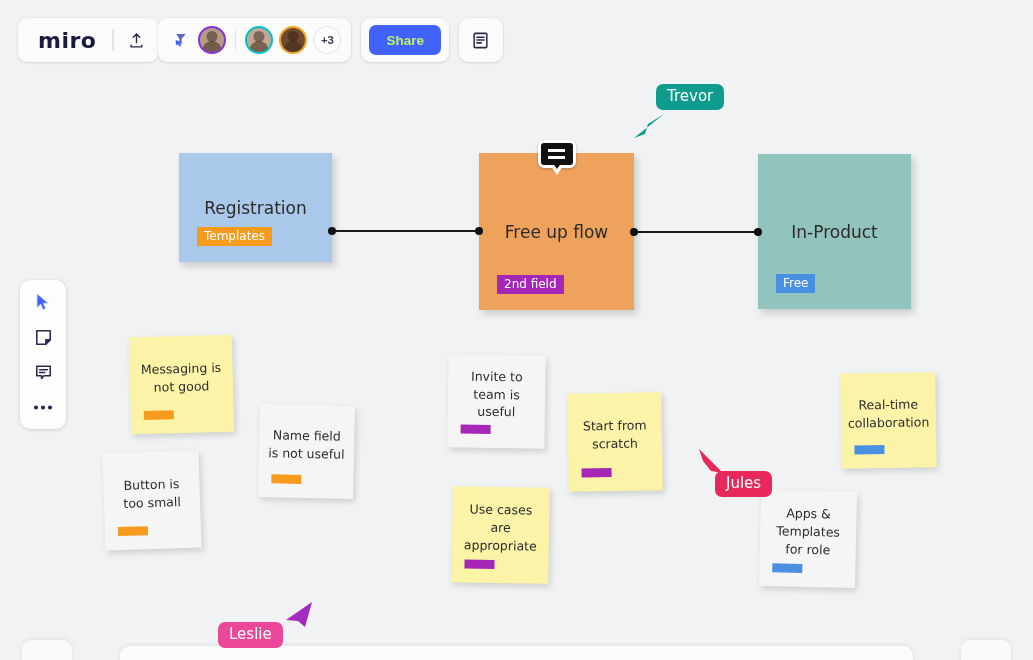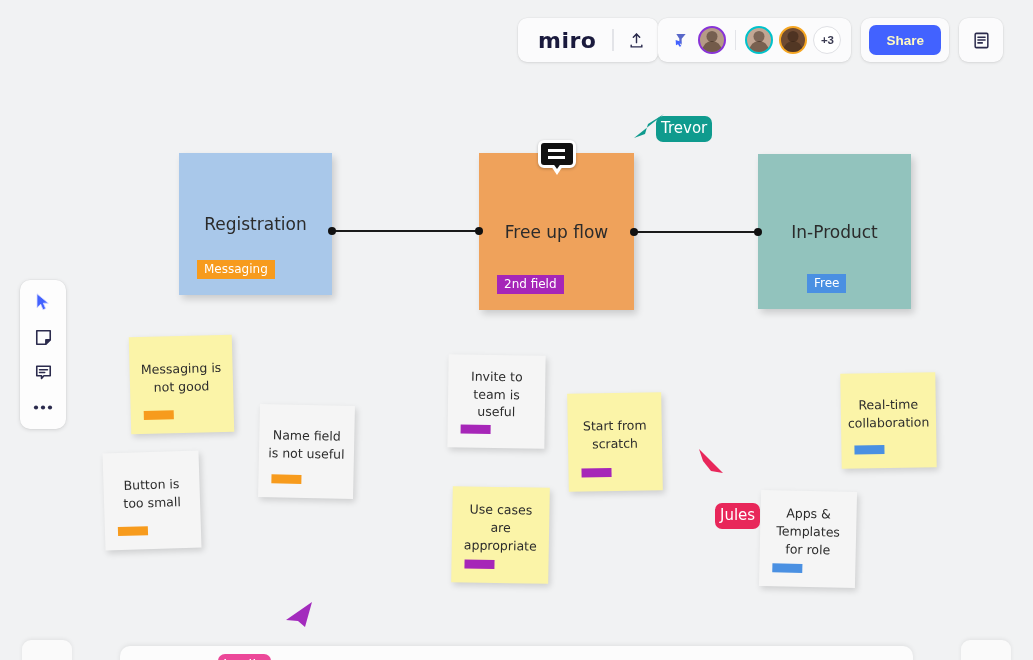--- a/index.html
+++ b/index.html
@@ -18,25 +18,25 @@
     position: absolute;
     inset: 0;
     background: #f1f2f3;
   }
 
   
   .topbar {
     position: absolute;
     top: 18px;
     left: 18px;
-    right: 30px;
+    right: 20px;
     height: 44px;
     display: flex;
     align-items: center;
-    justify-content: flex-end;
+    justify-content: flex-start;
     pointer-events: none;
     z-index: 40;
   }
   .bar-group {
     background: #fbfbfc;
     border-radius: 9px;
     box-shadow: 0 1px 3px rgba(0,0,0,.10), 0 0 0 .5px rgba(0,0,0,.04);
     display: flex;
     align-items: center;
     height: 44px;
@@ -99,21 +99,21 @@
     border: 1px solid #e0e1e5;
     background: #fff;
     display: flex; align-items: center; justify-content: center;
     font-size: 11.5px; font-weight: 600; color: #3b3b52;
     cursor: pointer; flex: none;
   }
 
   .share-wrap { padding: 0 8px; }
   .share-btn {
     background: #4262ff;
-    color: #fef9c3;
+    color: #bef264;
     border: none;
     border-radius: 7px;
     height: 30px;
     padding: 0 17px;
     font-family: "Liberation Sans", sans-serif;
     font-size: 13.5px;
     font-weight: 700;
     cursor: pointer;
   }
   .notes-group { width: 44px; justify-content: center; }
@@ -224,25 +224,24 @@
     width: 30px; height: 9px;
   }
 
   
   .cursor { position: absolute; z-index: 35; }
   .cname {
     position: absolute;
     color: #fff;
     font-size: 15px;
     font-family: "DejaVu Sans", sans-serif;
-    padding: 4px 5px 5px;
+    padding: 4px 11px 5px;
     border-radius: 7px;
     white-space: nowrap;
     line-height: 1.15;
-    margin-top: 32px;
   }
 
   
   .bottom-left-ctl {
     position: absolute;
     left: 22px; bottom: -14px;
     width: 50px; height: 34px;
     background: #fafafa;
     border-radius: 9px;
     box-shadow: 0 -1px 4px rgba(0,0,0,.07);
@@ -349,35 +348,35 @@
   <div id="connector-layer">
       <div class="conn" style="left: 332px; top: 229.5px; width: 147px;"></div>
       <div class="dot" style="left: 328px; top: 226.5px;"></div>
       <div class="dot" style="left: 475px; top: 226.5px;"></div>
       <div class="conn" style="left: 634px; top: 230.5px; width: 124px;"></div>
       <div class="dot" style="left: 630px; top: 227.5px;"></div>
       <div class="dot" style="left: 754px; top: 227.5px;"></div>
     </div>
 
   <div id="flow-layer">
-      <div class="flowcard" style="left: 179px; top: 153px; width: 153px; height: 142px; background: rgb(169, 200, 234);">
+      <div class="flowcard" style="left: 179px; top: 153px; width: 153px; height: 109px; background: rgb(169, 200, 234);">
         <div class="fc-label">Registration</div>
-        <div class="tag" style="background: rgb(247, 155, 29);">Messaging</div>
+        <div class="tag" style="background: rgb(247, 155, 29);">Templates</div>
       </div>
       <div class="flowcard" style="left: 479px; top: 153px; width: 155px; height: 157px; background: rgb(239, 162, 91);">
         <div class="fc-label">Free up flow</div>
         <div class="tag" style="background: rgb(166, 38, 184);">2nd field</div>
       </div>
       <div class="cbadge" style="left: 537.5px; top: 140px;">
         <i></i>
         <i></i>
       </div>
       <div class="flowcard" style="left: 758px; top: 154px; width: 153px; height: 155px; background: rgb(146, 195, 189);">
         <div class="fc-label">In-Product</div>
-        <div class="tag" style="background: rgb(74, 144, 226); margin-left: 31px;">Free</div>
+        <div class="tag" style="background: rgb(74, 144, 226);">Free</div>
       </div>
     </div>
 
   <div id="sticky-layer">
       <div class="sticky" style="left: 130px; top: 336px; width: 103px; height: 97px; background: rgb(251, 244, 168); transform: rotate(-1.5deg);">
         <div class="s-text">Messaging is not good</div>
         <div class="sbar" style="background: rgb(247, 155, 29);"></div>
       </div>
       <div class="sticky" style="left: 259px; top: 405px; width: 95px; height: 93px; background: rgb(245, 245, 245); transform: rotate(1.2deg);">
         <div class="s-text">Name field is not useful</div>

